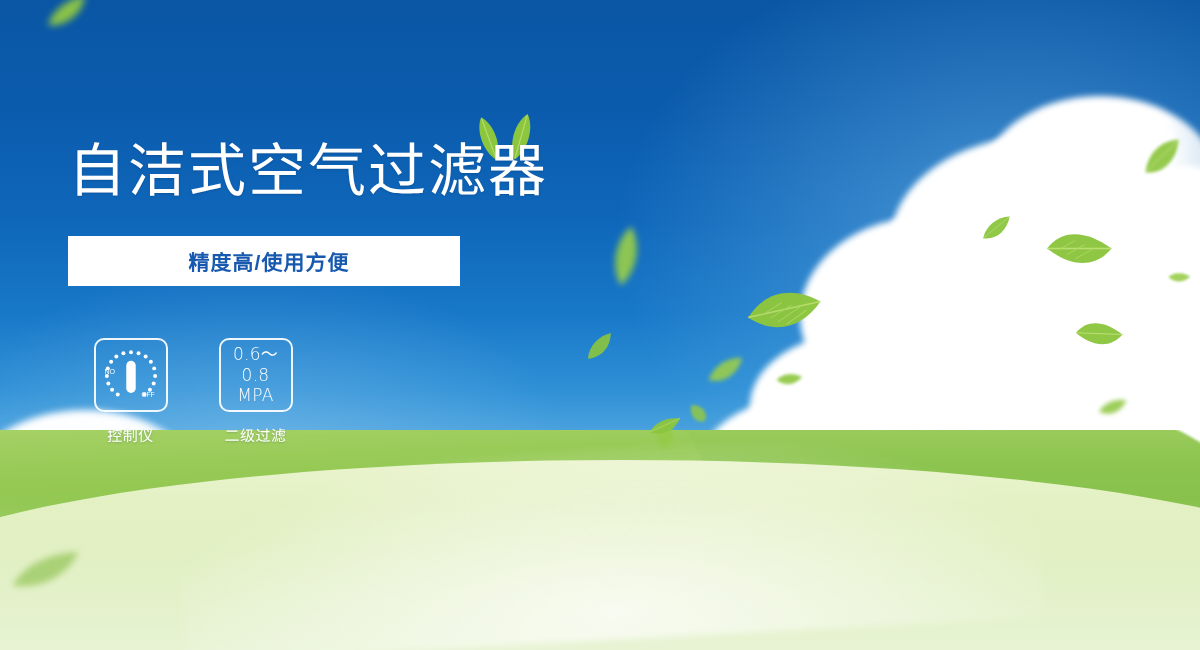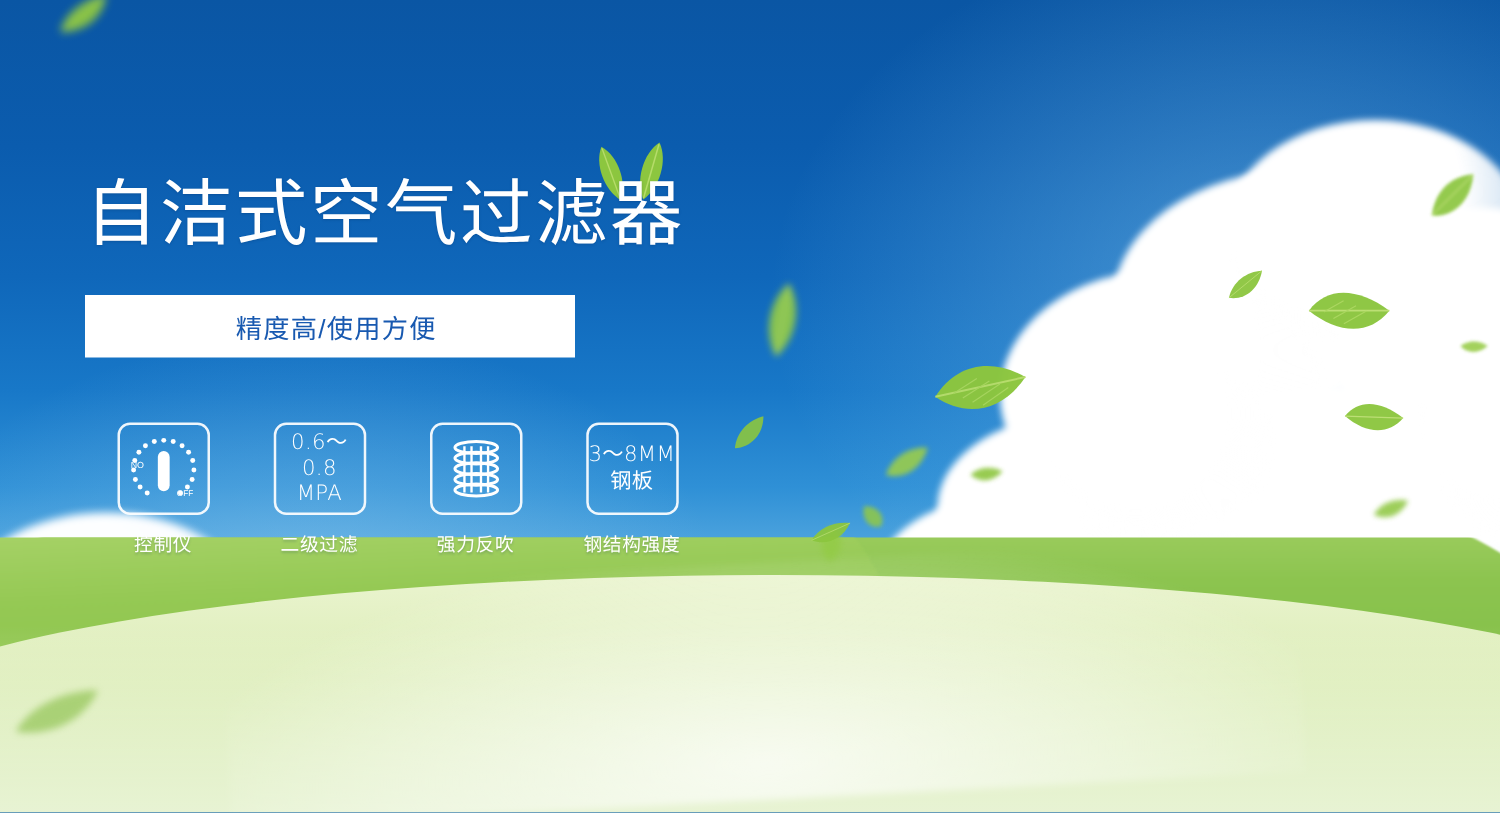--- a/index.html
+++ b/index.html
@@ -128,21 +128,21 @@
     content:"";position:absolute;right:-16px;top:0;
     width:0;height:0;
     border-left:16px solid #14489b;
     border-bottom:50px solid transparent;
   }
   .sub-right{
     position:relative;flex:1;
     background:#ffffff;
     display:flex;align-items:center;justify-content:center;
     color:#1859b0;
-    font-size:21px;letter-spacing:1px;font-weight:normal;
+    font-size:21px;letter-spacing:1px;font-weight:bold;
     white-space:nowrap;
     padding-left:10px;
   }
 
   
   .features{
     position:absolute;left:68px;top:338px;
     display:flex;
     gap:0;
   }
@@ -375,50 +375,21 @@
       <div class="feature">
         <div class="ficon">
           <div class="ficon-text">
             <div>0.6～0.8</div>
             <div>MPA</div>
           </div>
         </div>
         <div class="flabel">二级过滤</div>
       </div>
 
-      <div class="feature">
-        <div class="ficon">
-          <svg viewBox="0 0 74 74" width="74" height="74">
-            <g stroke="#ffffff" stroke-width="2" fill="none">
-              <line x1="27" y1="18" x2="27" y2="57"></line>
-              <line x1="33" y1="18" x2="33" y2="57"></line>
-              <line x1="41" y1="18" x2="41" y2="57"></line>
-              <line x1="47" y1="18" x2="47" y2="57"></line>
-            </g>
-            <g fill="none" stroke="#ffffff" stroke-width="2.6">
-              <ellipse cx="37" cy="19" rx="18" ry="5"></ellipse>
-              <ellipse cx="37" cy="28" rx="18" ry="5"></ellipse>
-              <ellipse cx="37" cy="37" rx="18" ry="5"></ellipse>
-              <ellipse cx="37" cy="46" rx="18" ry="5"></ellipse>
-              <ellipse cx="37" cy="55" rx="18" ry="5"></ellipse>
-            </g>
-          </svg>
-        </div>
-        <div class="flabel">强力反吹</div>
-      </div>
-
-      <div class="feature">
-        <div class="ficon">
-          <div class="ficon-text">
-            <div>3～8MM</div>
-            <div>钢板</div>
-          </div>
-        </div>
-        <div class="flabel">钢结构强度</div>
-      </div>
+
 
 
     </div>
 
     <div class="leaf" style="left:648px;top:418px;width:34px;height:18px;transform:rotate(-10deg);opacity:.95;">
       <svg viewBox="0 0 100 50">
           <path d="M2 32 C26 4 66 -2 98 8 C74 42 34 52 2 32 Z" fill="#8cc63f"></path>
           <path d="M2 32 L98 8" stroke="#b6dc6a" stroke-width="2" fill="none"></path>
         </svg>
     </div>

